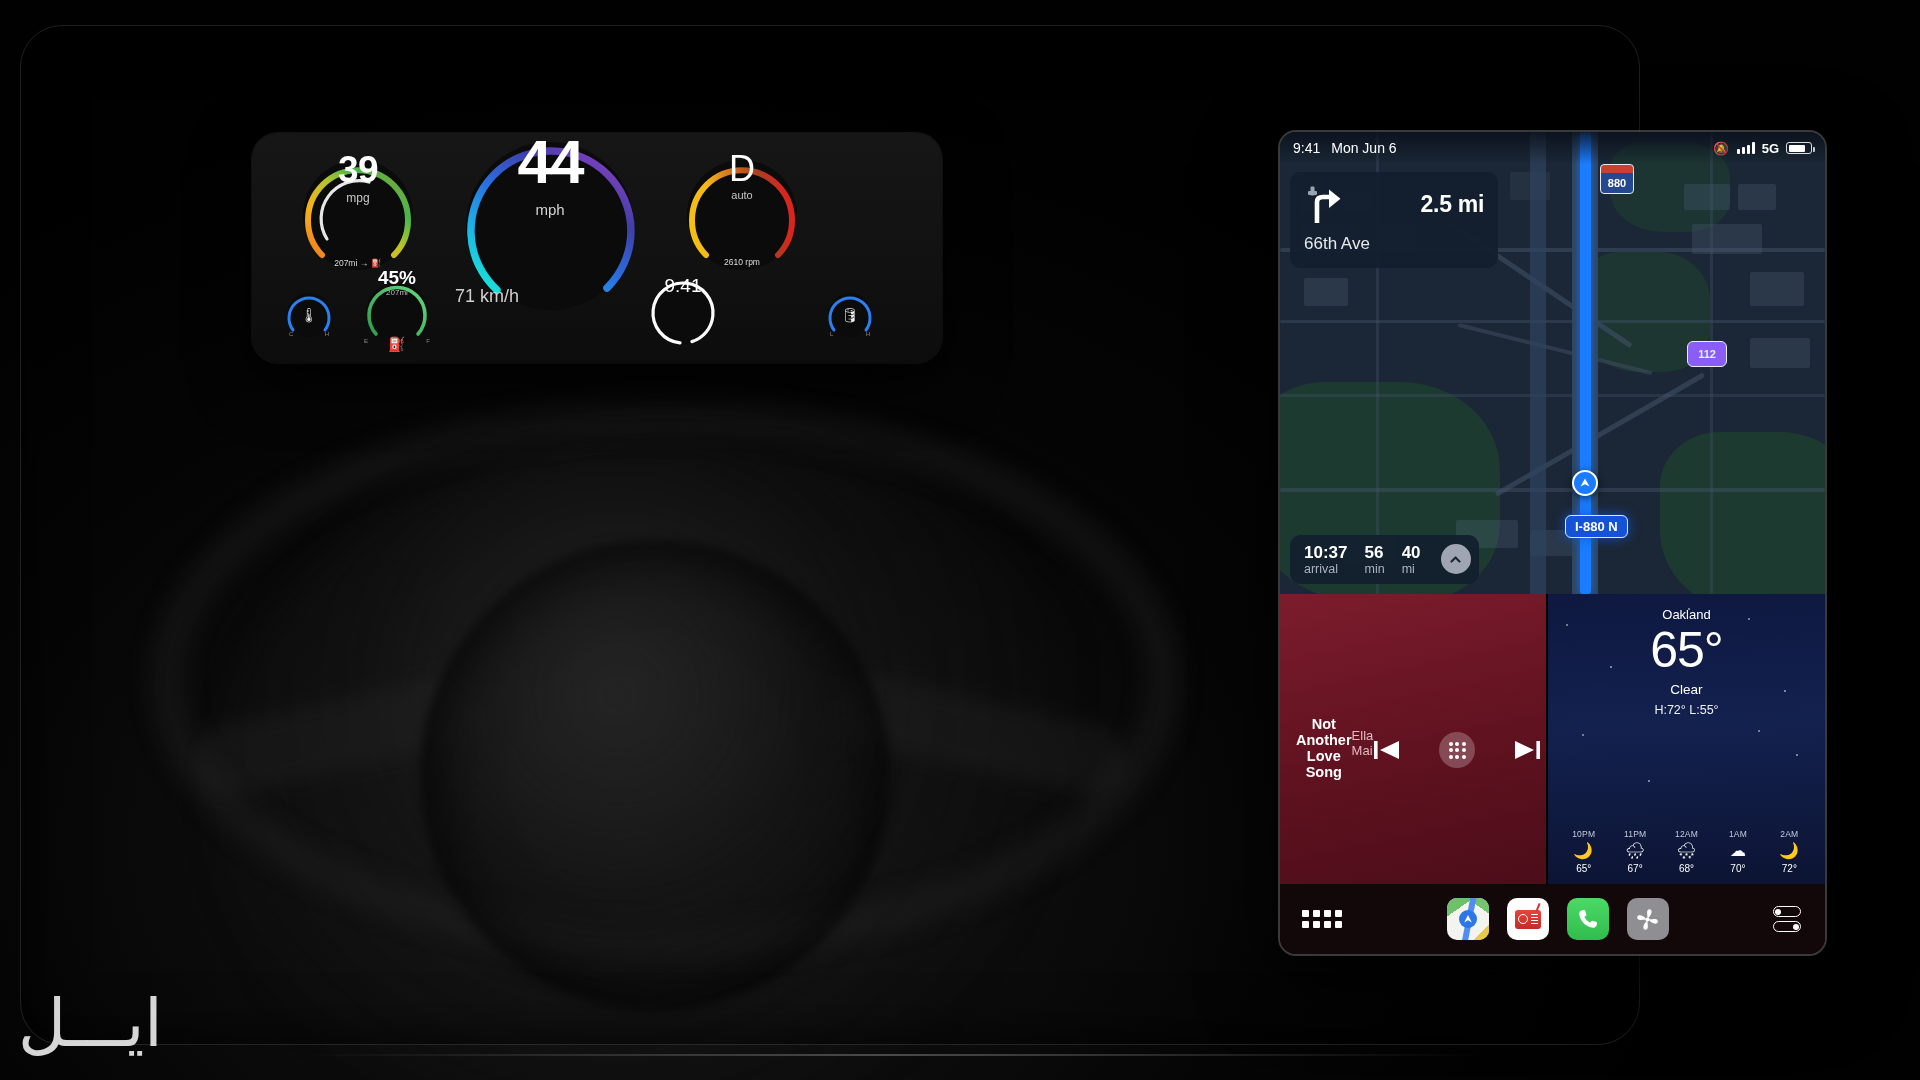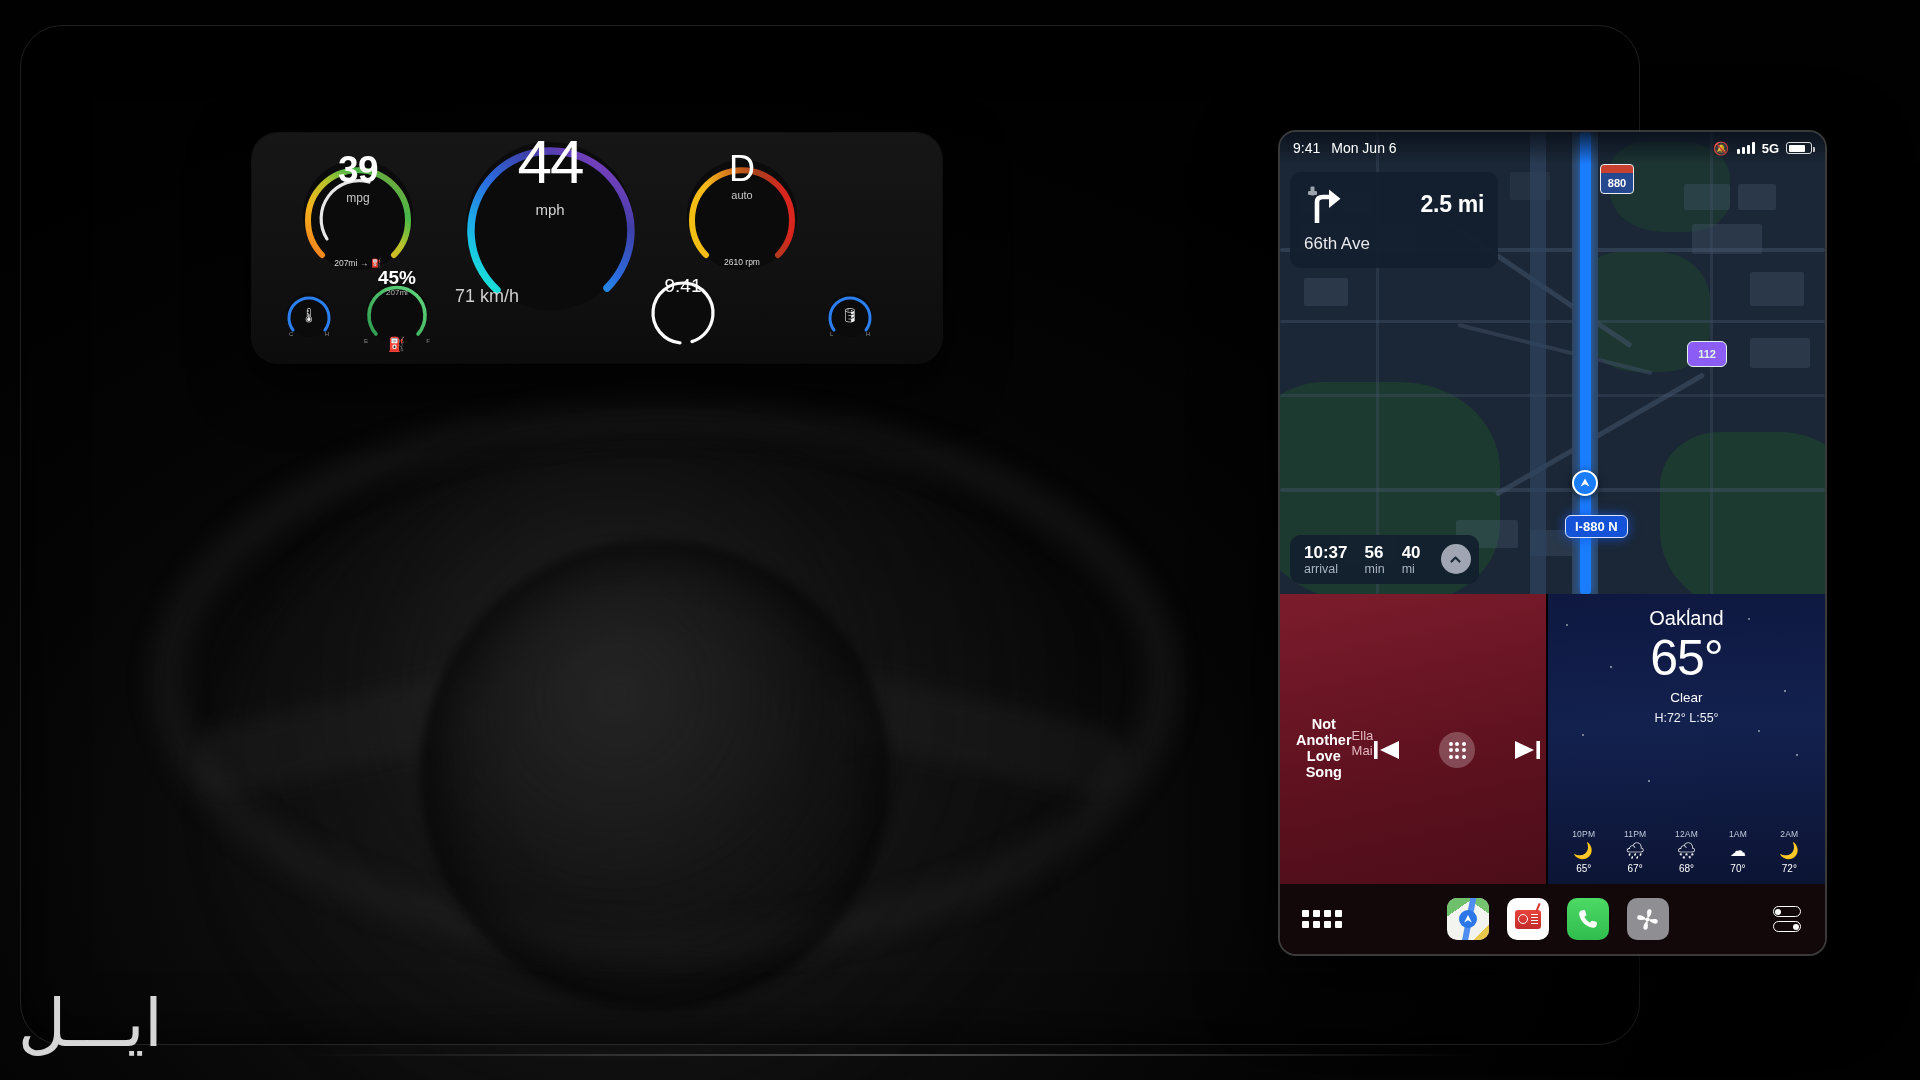--- a/index.html
+++ b/index.html
@@ -74,21 +74,21 @@
   #g-mpg .big { font-size:37px; font-weight:600; letter-spacing:-.5px; }
   #g-mpg .sub { font-size:12px; color:#c6c6c6; margin-top:4px; }
   #g-mpg .foot {
     position:absolute; bottom:11px; left:0; right:0; text-align:center;
     font-size:8.5px; color:#dcdcdc; display:flex; gap:3px;
     align-items:center; justify-content:center;
   }
 
   
   #g-speed { left:203px; top:-2px; width:190px; height:190px; }
-  #g-speed .big { font-size:62px; font-weight:400; letter-spacing:-2px; }
+  #g-speed .big { font-size:62px; font-weight:700; letter-spacing:-2px; }
   #g-speed .sub { font-size:15px; color:#d4d4d4; margin-top:9px; }
   #g-speed .foot {
     position:absolute; bottom:14px; left:0; right:0; 
     font-size:18px; color:#cfcfcf;
   }
 
   
   #g-gear { left:426px; top:18px; width:128px; height:128px; }
   #g-gear .big { font-size:36px; font-weight:400; }
   #g-gear .sub { font-size:11px; color:#c6c6c6; margin-top:3px; }
@@ -272,21 +272,21 @@
     display:grid; grid-template-columns:repeat(3,4px); gap:2.5px;
   }
   .grid-btn .dots i { width:4px; height:4px; background:#fff; border-radius:50%; display:block; }
 
   #weather {
     flex:1; background:linear-gradient(178deg,#0e1840 0%, #13214f 45%, #0c1433 100%);
     position:relative; padding:13px 10px 10px;
     display:flex; flex-direction:column; align-items:center;
   }
   .star { position:absolute; background:#fff; border-radius:50%; opacity:.55; }
-  .wx-city { font-size:20px; font-weight:400; }
+  .wx-city { font-size:13px; font-weight:400; }
   .wx-temp { font-size:50px; font-weight:200; letter-spacing:-1px; margin-top:2px; line-height:1.05; }
   .wx-cond { font-size:13.5px; margin-top:5px; }
   .wx-hl { font-size:12.5px; margin-top:6px; color:#eef1f7; }
   .wx-hours { display:flex; gap:0; margin-top:auto; width:100%; }
   .wx-h { flex:1; display:flex; flex-direction:column; align-items:center; gap:4px; }
   .wx-h .hr { font-size:8.5px; color:#c3cbdc; letter-spacing:.2px; }
   .wx-h .ic { font-size:16px; line-height:1; }
   .wx-h .tp { font-size:10px; }
 
   

